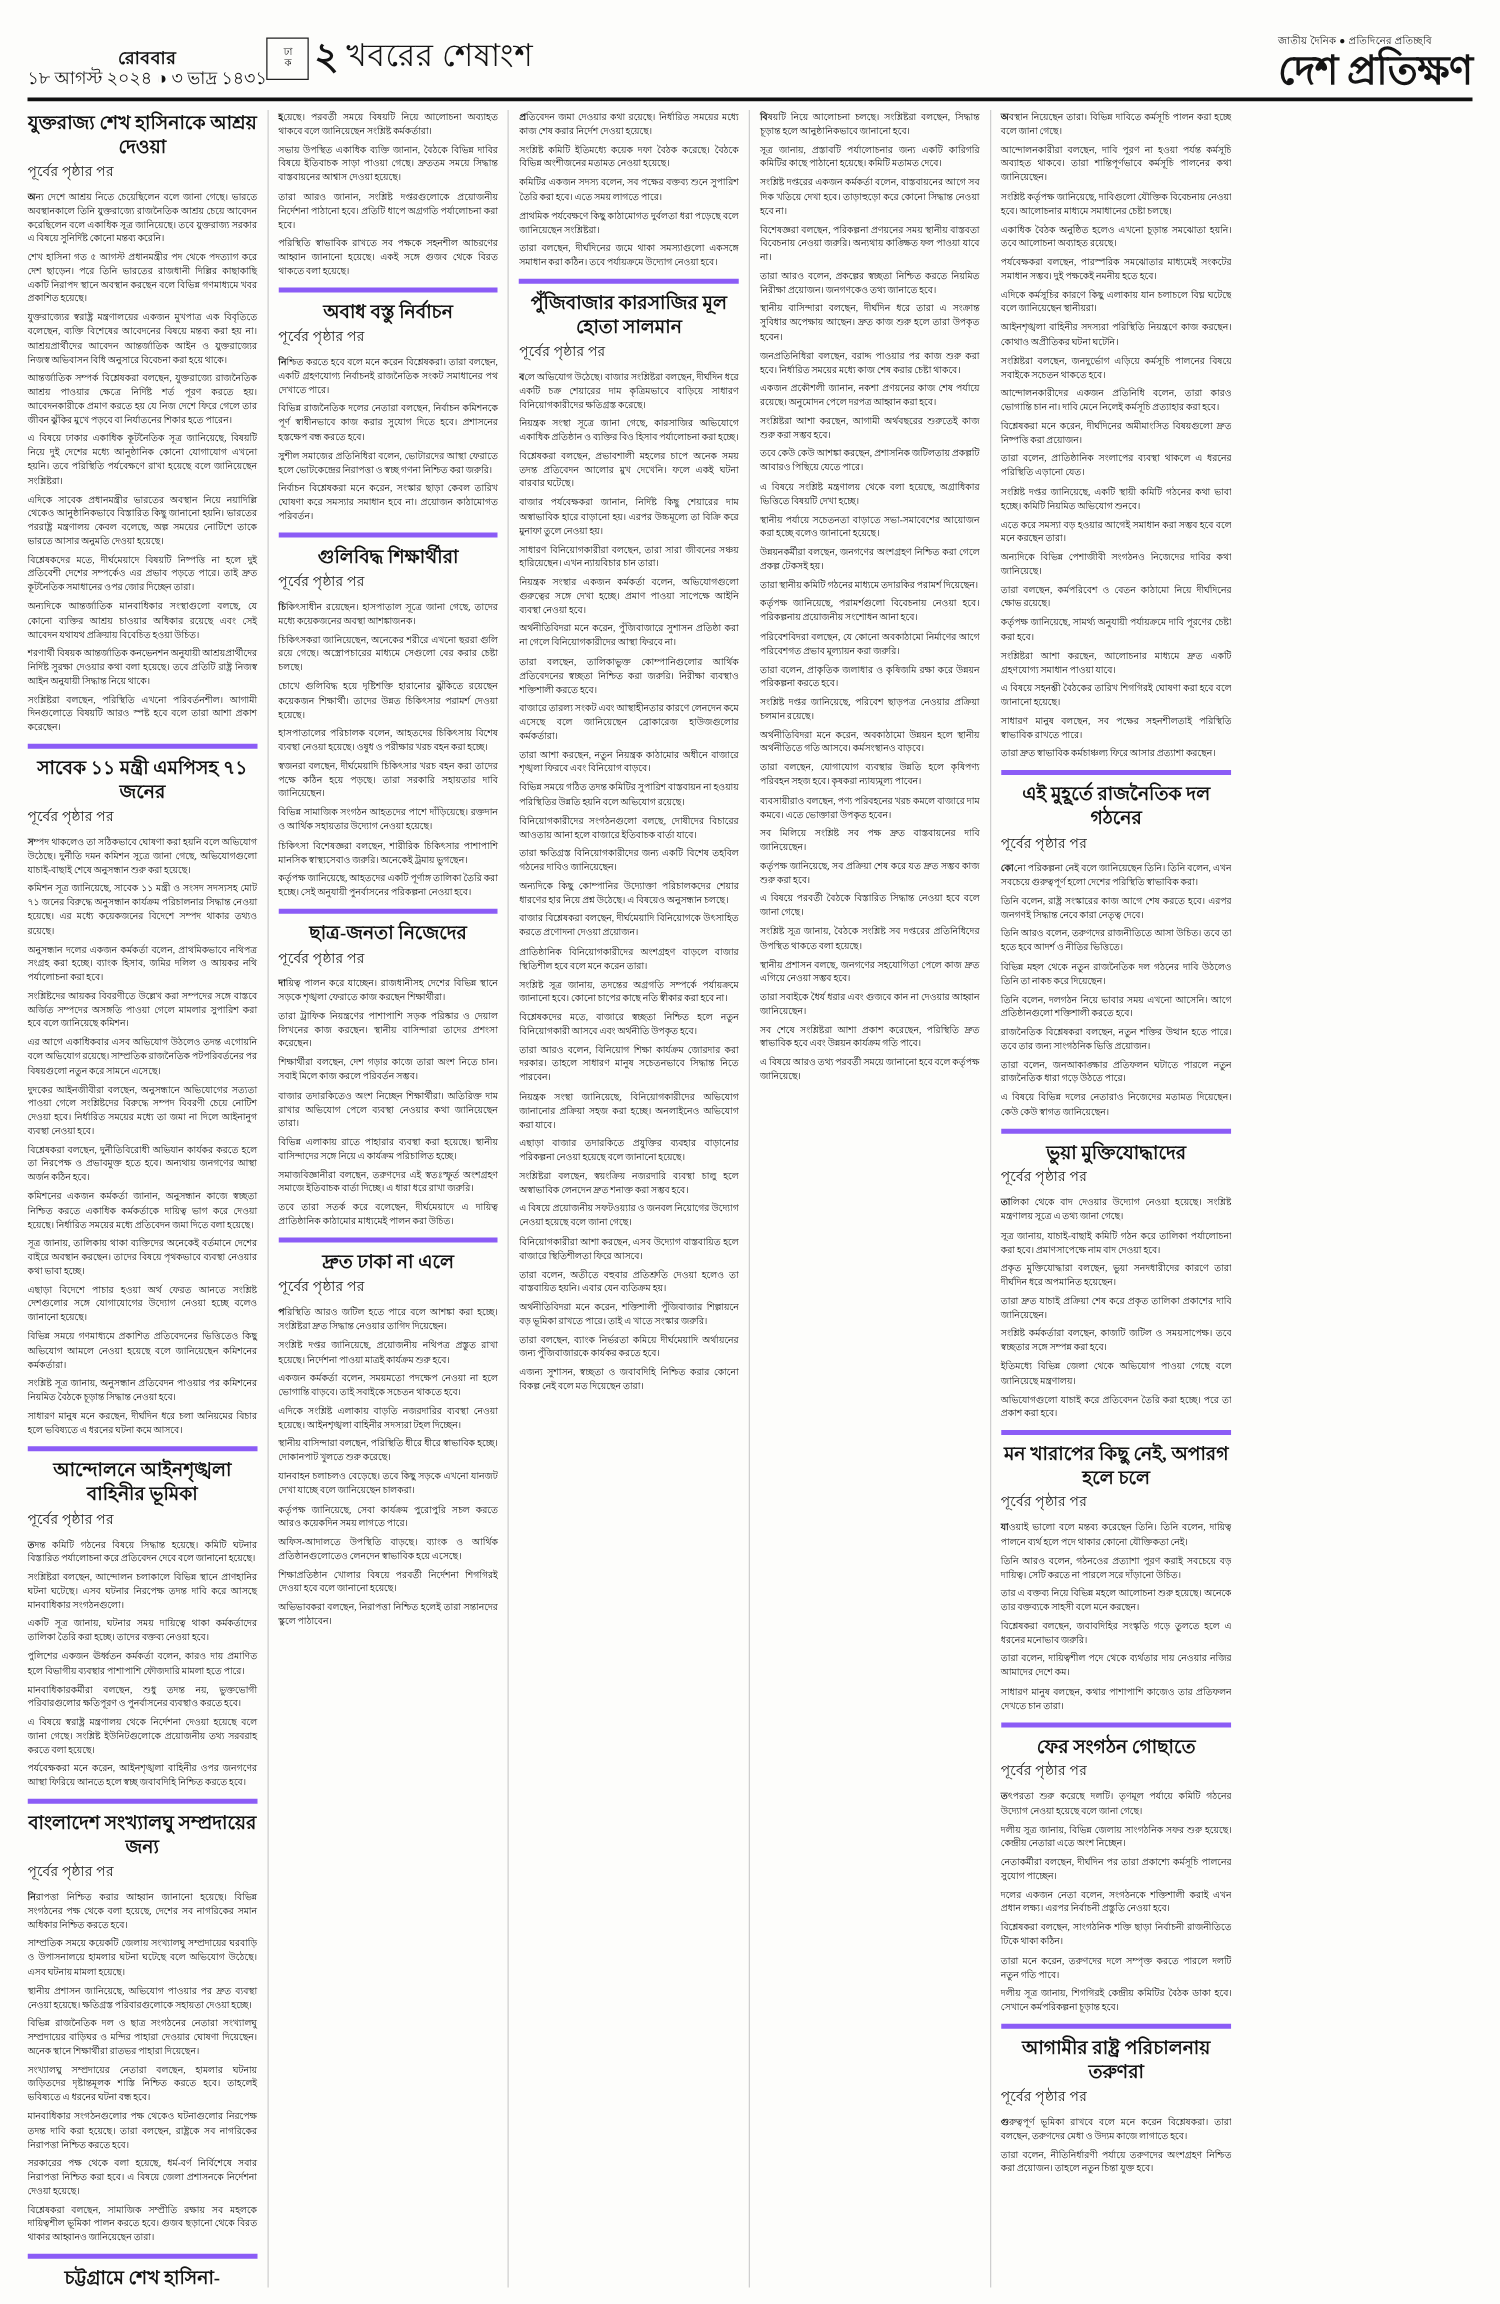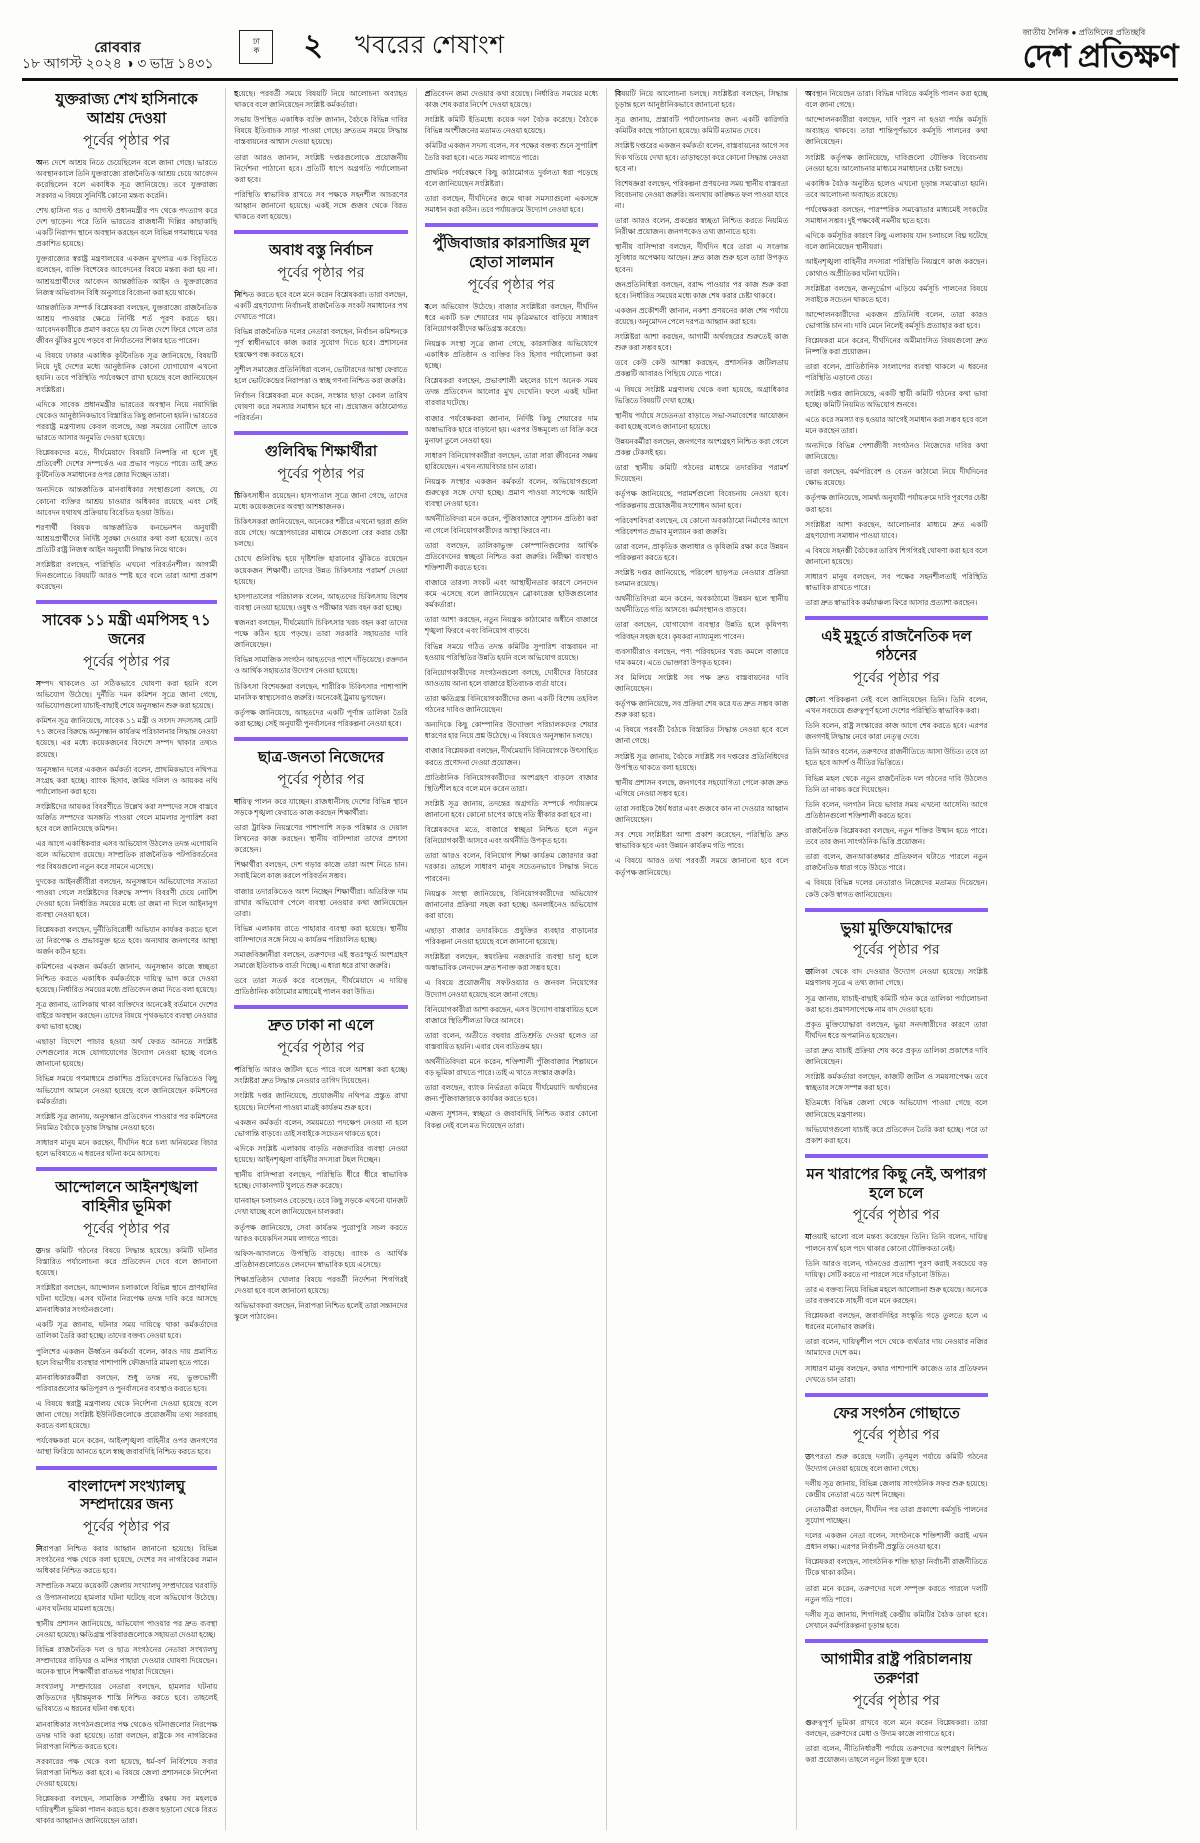--- a/index.html
+++ b/index.html
@@ -29,21 +29,21 @@
     display: flex;
     align-items: flex-end;
     justify-content: space-between;
     border-bottom: 3px solid #111;
     padding-bottom: 6px;
     height: 54px;
   }
   .mast-left {
     display: flex;
     align-items: flex-end;
-    gap: 26px;
+    gap: 0;
     justify-content: flex-end;
   }
   .mast-daystack {
     text-align: center;
     line-height: 1.15;
   }
   .mast-day {
     font-size: 14px;
     font-weight: bold;
     letter-spacing: .5px;
@@ -92,21 +92,20 @@
     letter-spacing: -.5px;
     line-height: 1;
   }
 
   
   .columns {
     display: flex;
     gap: 0;
     margin-top: 7px;
     height: 1742px;
-    margin-left: 14px;
   }
   .col {
     box-sizing: border-box;
     padding: 0 8px;
     width: 16.666%;
     border-right: 1px solid #cfcfcf;
     overflow: hidden;
   }
   .col:first-child { padding-left: 0; }
   .col:last-child { border-right: none; padding-right: 0; }
@@ -116,22 +115,22 @@
     font-size: 15px;
     font-weight: bold;
     text-align: center;
     line-height: 1.25;
     margin: 8px 0 1px 0;
     border-top: 4px solid #8b5cf6;
     padding-top: 7px;
   }
   .headline.first { border-top: none; margin-top: 2px; padding-top: 0; }
   .byline {
-    font-size: 14px;
-    text-align: center;
+    font-size: 11px;
+    text-align: left;
     margin-bottom: 4px;
     letter-spacing: .2px;
   }
   .para {
     font-size: 7.4px;
     line-height: 1.5;
     text-align: justify;
     margin: 0 0 4px 0;
     word-spacing: -0.3px;
     hyphens: auto;

